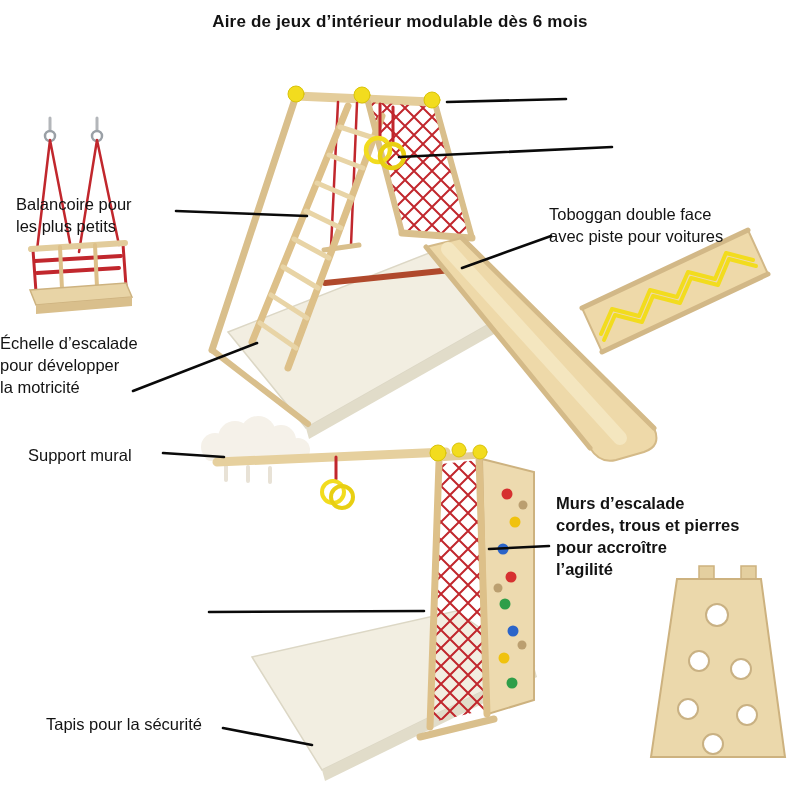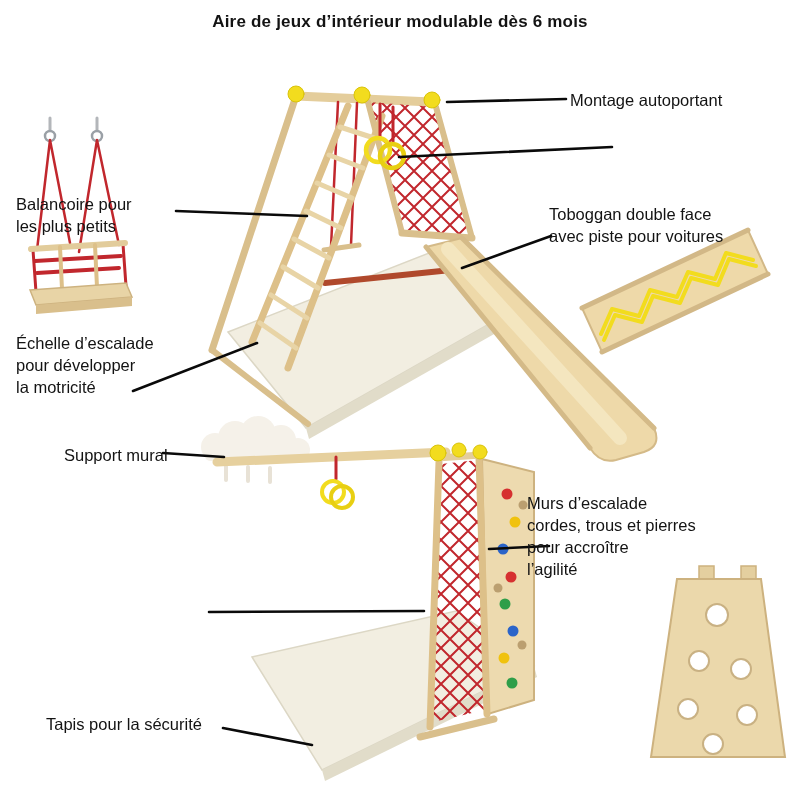--- a/index.html
+++ b/index.html
@@ -200,36 +200,35 @@
       <line x1="133" y1="391" x2="257" y2="343"></line>
       <line x1="163" y1="453" x2="224" y2="457"></line>
       <line x1="549" y1="546" x2="489" y2="549"></line>
       <line x1="209" y1="612" x2="424" y2="611"></line>
       <line x1="223" y1="728" x2="312" y2="745"></line>
     </g>
   </svg>
 
   <div class="page-title">Aire de jeux d’intérieur modulable dès 6 mois</div>
 
-  <div class="callout-label" style="left:570px; top:89px;">Montage autoportant</div>
 
 
   <div class="callout-label" style="left:549px; top:203px;">Toboggan double face
 avec piste pour voitures</div>
 
   <div class="callout-label" style="left:16px; top:193px;">Balancoire pour
 les plus petits</div>
 
-  <div class="callout-label" style="left:16px; top:332px;">Échelle d’escalade
+  <div class="callout-label" style="left:0; top:332px;">Échelle d’escalade
 pour développer
 la motricité</div>
 
-  <div class="callout-label" style="left:28px; top:444px;margin-left:36px;">Support mural</div>
-
-  <div class="callout-label" style="left:527px; top:492px;">Murs d’escalade
+  <div class="callout-label" style="left:28px; top:444px;">Support mural</div>
+
+  <div class="callout-label" style="left:556px; top:492px;font-weight:bold;">Murs d’escalade
 cordes, trous et pierres
 pour accroître
 l’agilité</div>
 
 
   <div class="callout-label" style="left:30px; top:713px;margin-left:16px;">Tapis pour la sécurité</div>
 
 </div>
 
 </body></html>

